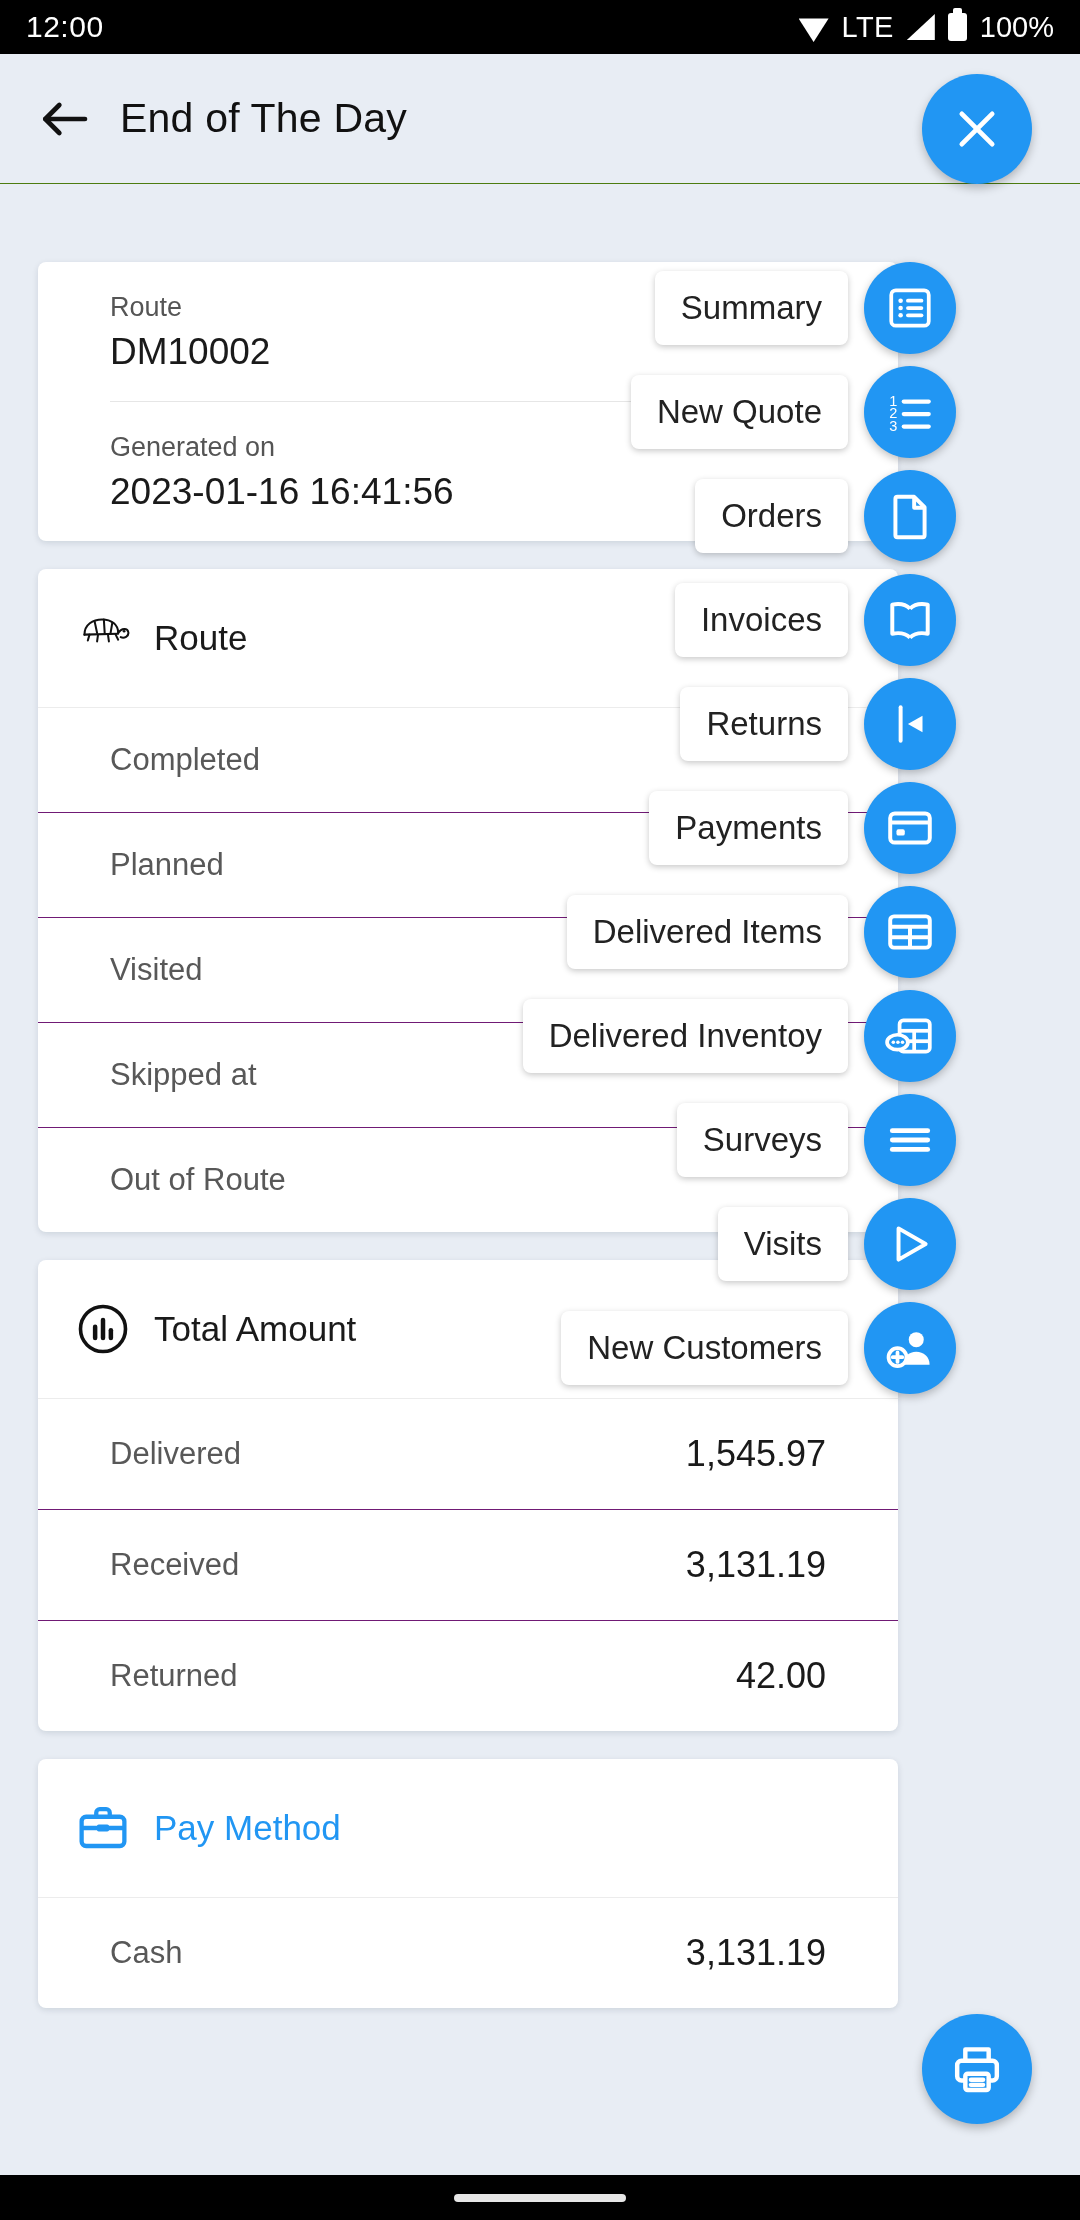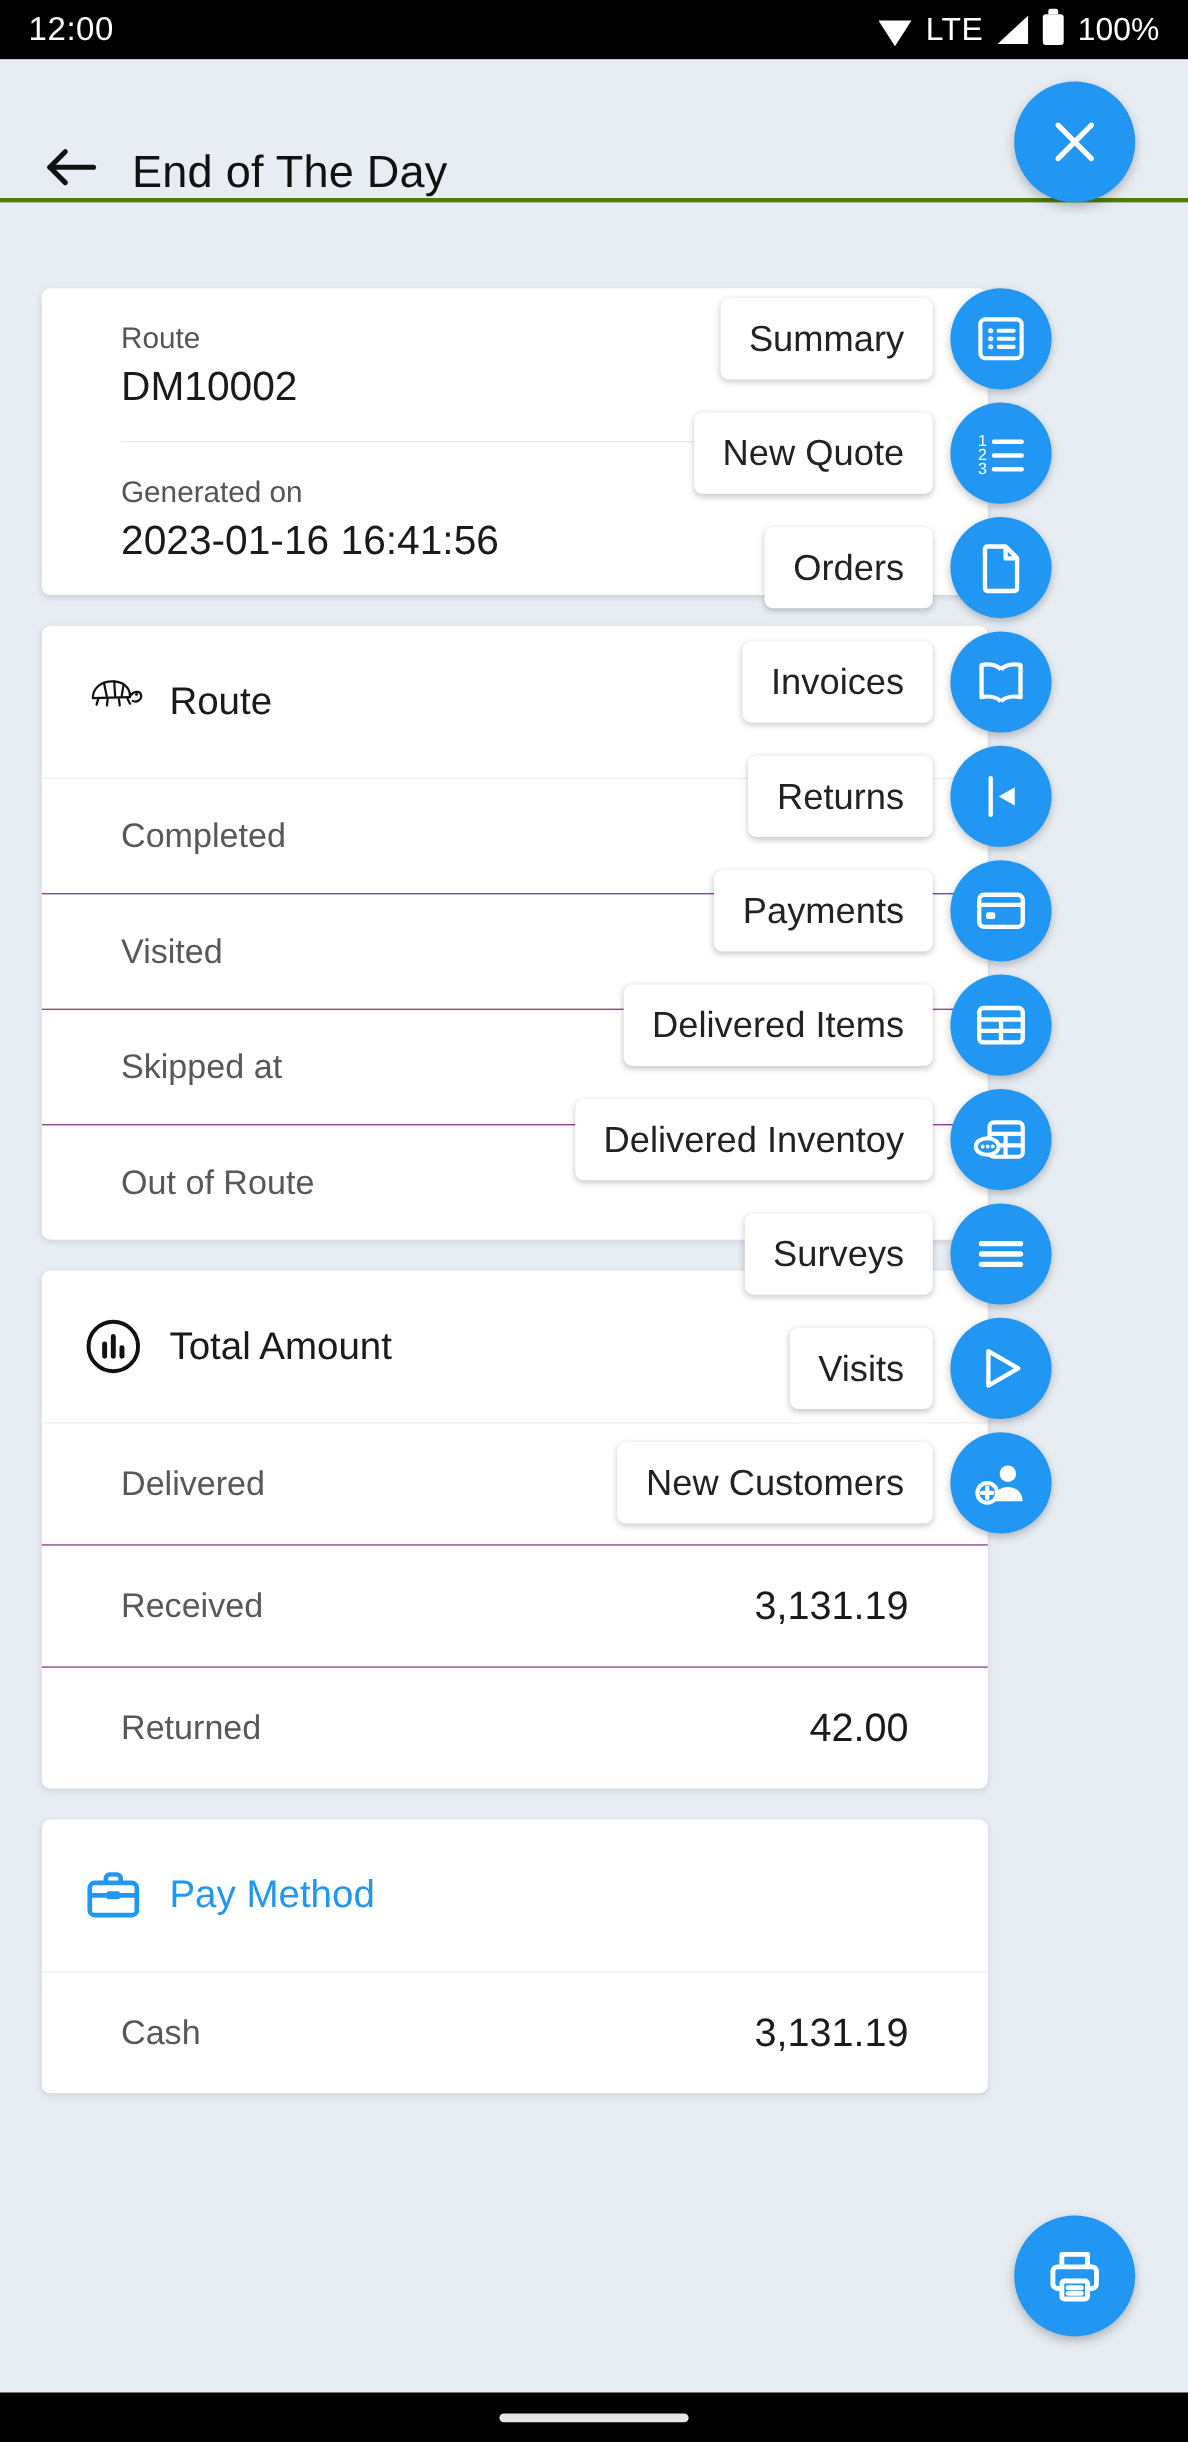--- a/index.html
+++ b/index.html
@@ -53,23 +53,23 @@
     width: 9px; height: 5px;
     background: #fff; border-radius: 2px 2px 0 0;
   }
   .sb-batt { font-size: 29px; }
 
   
   .appbar {
     position: absolute; top: 54px; left: 0;
     width: 1080px; height: 130px;
     background: #e8edf4;
-    display: flex; align-items: flex-end;
+    display: flex; align-items: center;
     padding-left: 36px;
-    border-bottom: 4px solid #4d7c0f;
+    border-bottom: 1px solid #4d7c0f;
   }
   .backbtn { width: 56px; height: 56px; position: relative; flex: none; }
   .backbtn svg { width: 56px; height: 56px; }
   .apptitle {
     margin-left: 28px;
     font-size: 41px; color: #111;
     letter-spacing: .2px;
   }
 
   
@@ -246,20 +246,24 @@
           </svg>
         </span>
         <span class="sec-title">Route</span>
       </div>
       <div>
         <div class="row">
           <span class="row-label">Completed</span>
           <span class="row-value"></span>
         </div>
         <div class="row">
+          <span class="row-label">Planned</span>
+          <span class="row-value"></span>
+        </div>
+        <div class="row">
           <span class="row-label">Visited</span>
           <span class="row-value"></span>
         </div>
         <div class="row">
           <span class="row-label">Skipped at</span>
           <span class="row-value"></span>
         </div>
         <div class="row">
           <span class="row-label">Out of Route</span>
           <span class="row-value"></span>

